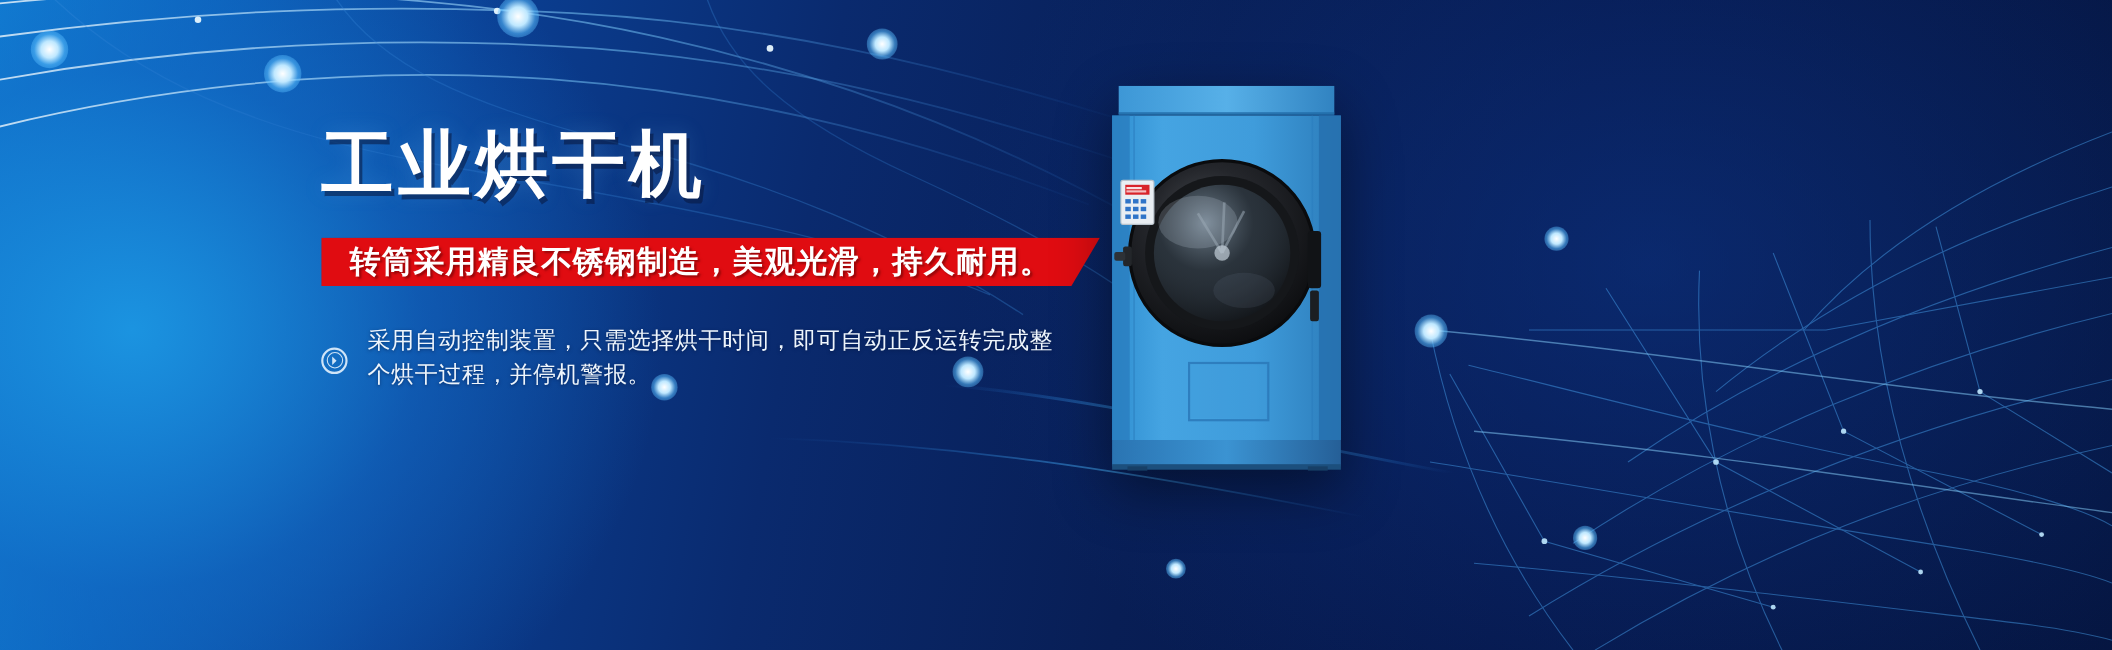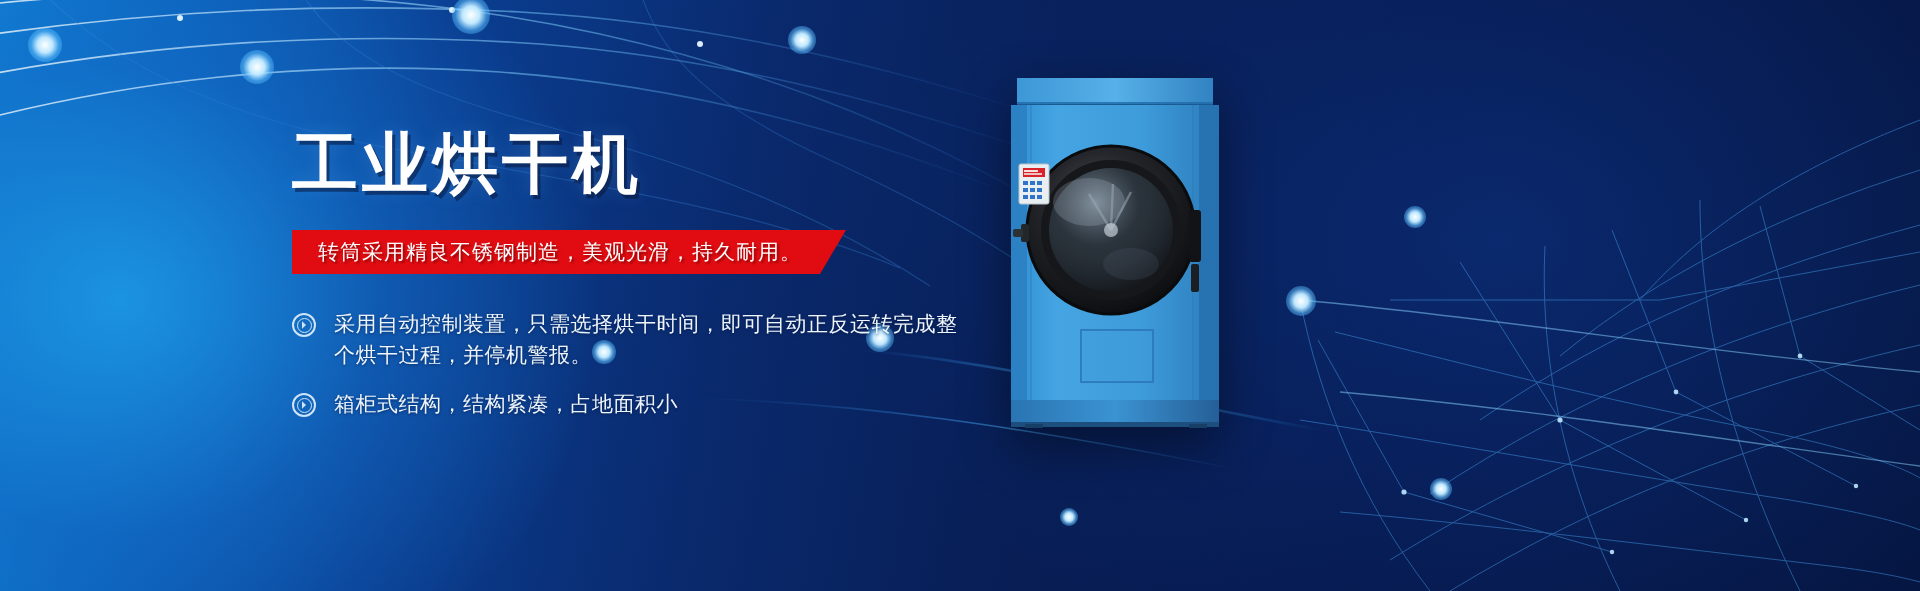--- a/index.html
+++ b/index.html
@@ -18,43 +18,43 @@
   .deco{ position:absolute; inset:0; pointer-events:none; }
   .deco svg{ display:block; width:1920px; height:591px; }
 
   .glow-dot{
     position:absolute; border-radius:50%;
     background:radial-gradient(circle,#ffffff 0%, #bfe8ff 32%, rgba(90,190,255,0.55) 58%, rgba(40,130,230,0) 100%);
     pointer-events:none;
   }
 
   
-  .content{ position:absolute; left:292px; top:130px; width:700px; }
+  .content{ position:absolute; left:292px; top:116px; width:700px; }
 
   .title{
     font-size:66px; font-weight:bold; color:#ffffff; letter-spacing:4px;
     line-height:1.0; white-space:nowrap;
     text-shadow:3px 4px 0 rgba(8,22,60,0.55), 0 0 18px rgba(120,200,255,0.22);
   }
 
   .ribbon-wrap{ position:relative; margin-top:34px; height:44px; }
   .ribbon{
     position:absolute; left:0; top:0; height:44px; padding:0 44px 0 26px;
     display:flex; align-items:center;
     background:#e00c11;
     clip-path:polygon(0 0, 100% 0, calc(100% - 26px) 100%, 0 100%);
     box-shadow:0 2px 10px rgba(0,0,0,0.25);
   }
   .ribbon-text{
-    color:#ffffff; font-size:21px; font-weight:normal; letter-spacing:1px; white-space:nowrap;
+    color:#ffffff; font-size:28px; font-weight:bold; letter-spacing:1px; white-space:nowrap;
     text-shadow:2px 2px 2px rgba(90,0,0,0.55);
   }
 
   .features{ margin-top:34px; }
-  .feature{ display:flex; align-items:flex-start; margin-bottom:18px; }
+  .feature{ display:flex; align-items:center; margin-bottom:18px; }
   .feature:last-child{ margin-bottom:0; }
 
   .bullet-icon{
     flex:0 0 auto; width:24px; height:24px; margin-top:5px; margin-right:18px;
     border:2px solid #cfe4f7; border-radius:50%;
     display:flex; align-items:center; justify-content:center;
     position:relative;
   }
   .bullet-icon::before{
     content:""; position:absolute; inset:2.5px; border:1.5px solid #cfe4f7; border-radius:50%;
@@ -186,28 +186,20 @@
 
       <div class="feature">
         <span class="bullet-icon">
           <svg width="10" height="10" viewBox="0 0 10 10" xmlns="http://www.w3.org/2000/svg">
             <path d="M3 1.2 L7 5 L3 8.8 Z" fill="#cfe4f7"></path>
           </svg>
         </span>
         <span class="feature-text">采用自动控制装置，只需选择烘干时间，即可自动正反运转完成整个烘干过程，并停机警报。</span>
       </div>
 
-      <div class="feature">
-        <span class="bullet-icon">
-          <svg width="10" height="10" viewBox="0 0 10 10" xmlns="http://www.w3.org/2000/svg">
-            <path d="M3 1.2 L7 5 L3 8.8 Z" fill="#cfe4f7"></path>
-          </svg>
-        </span>
-        <span class="feature-text">箱柜式结构，结构紧凑，占地面积小</span>
-      </div>
 
 
     </div>
   </div>
 
   <div class="machine">
     <svg width="226" height="350" viewBox="0 0 226 350" xmlns="http://www.w3.org/2000/svg">
       <defs>
         <linearGradient id="bodyG" x1="0" y1="0" x2="1" y2="0">
           <stop offset="0%" stop-color="#2f8ed0"></stop>

